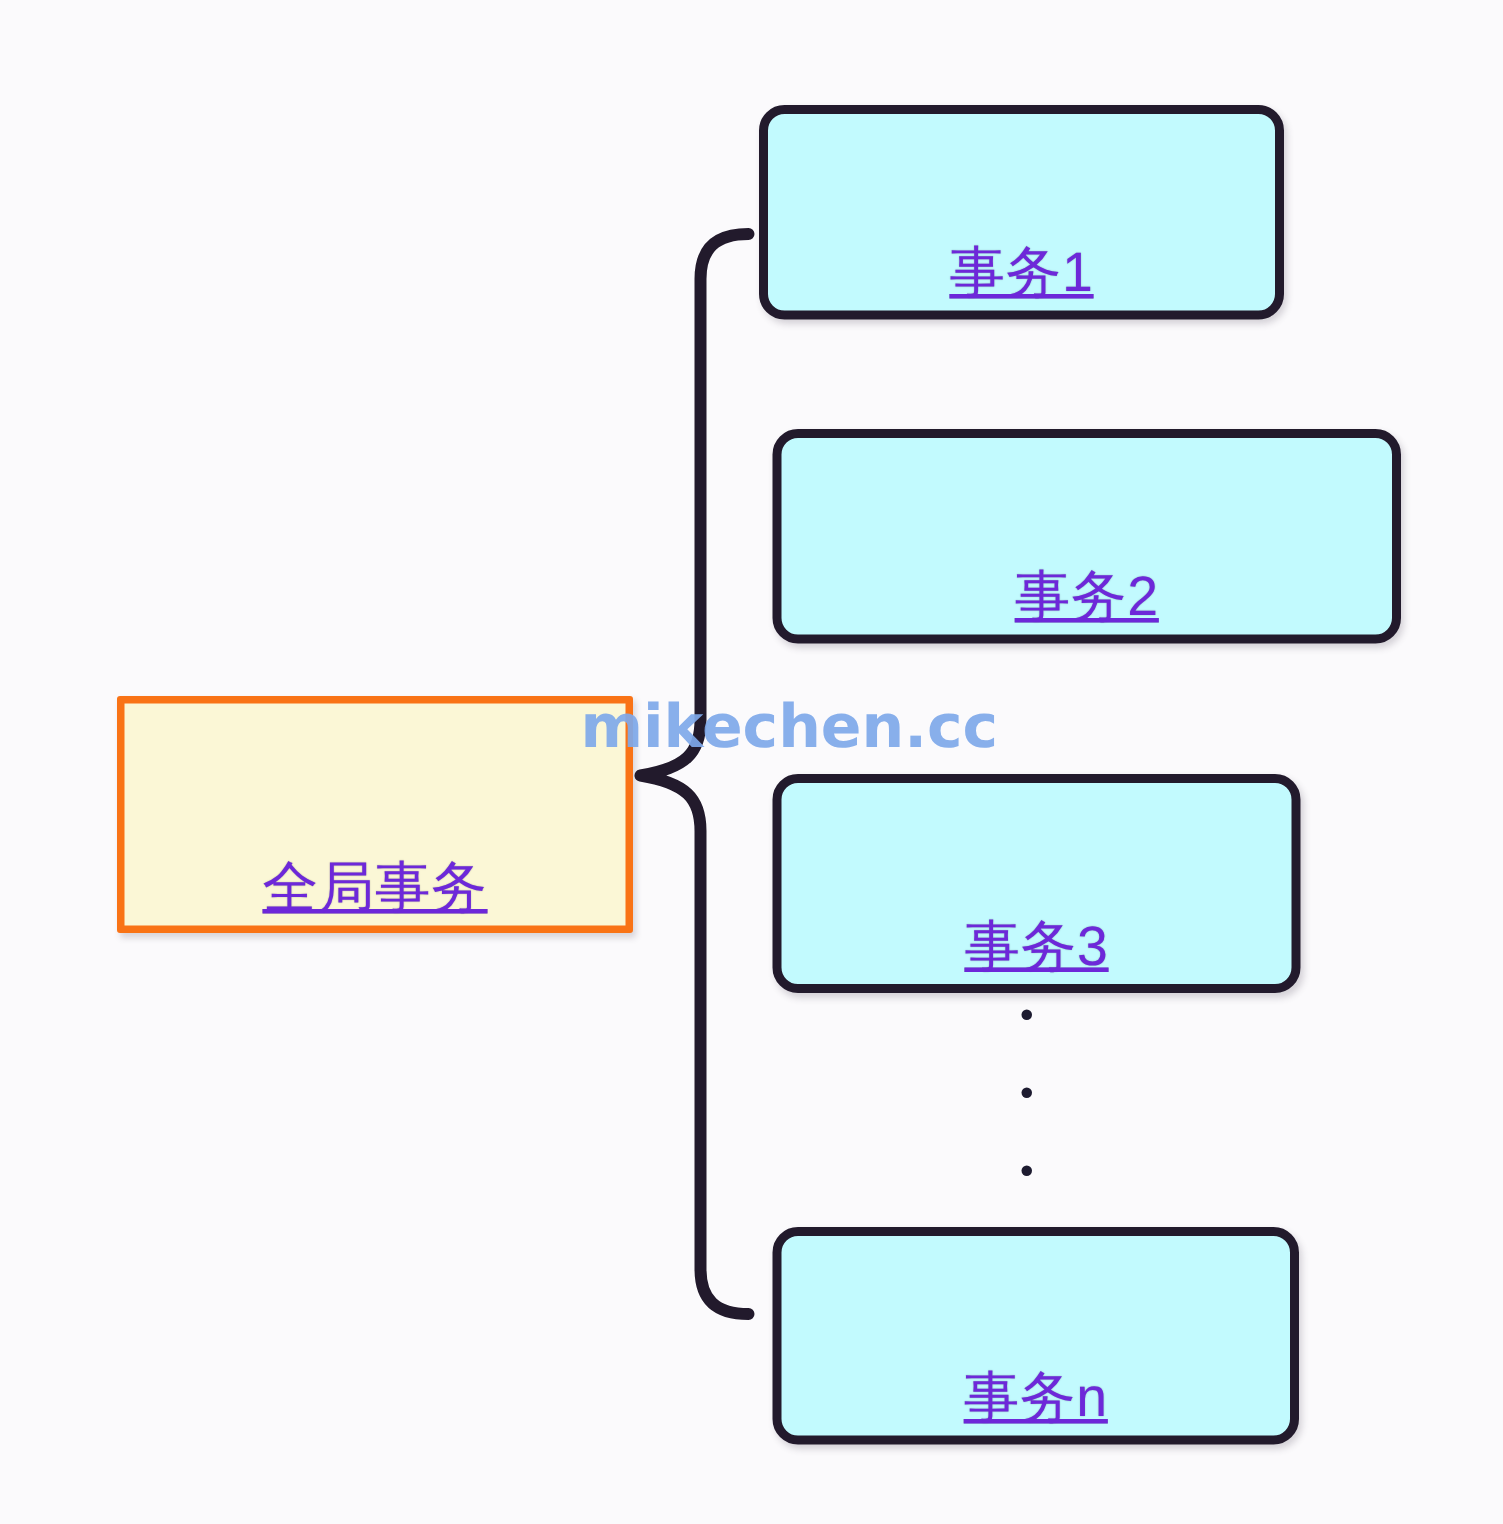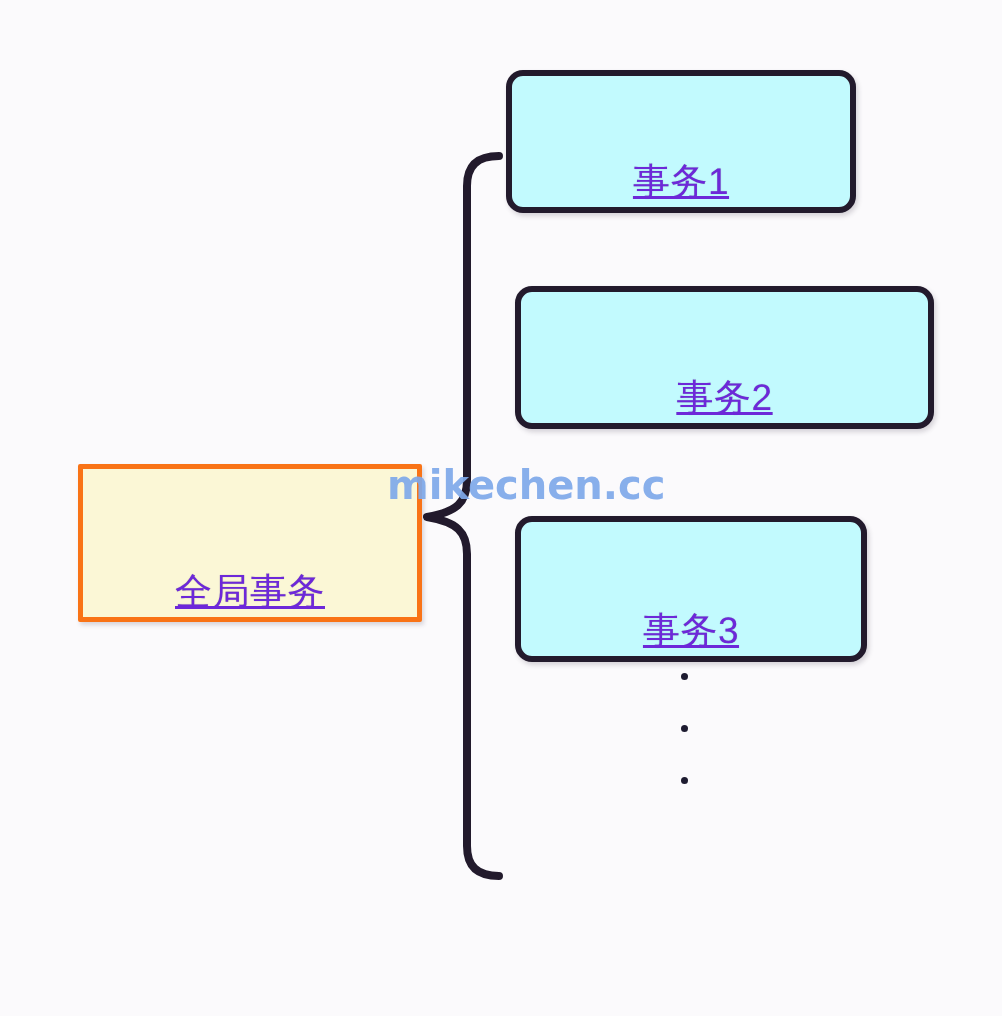--- a/index.html
+++ b/index.html
@@ -133,16 +133,19 @@
   </div>
 
   <div class="node node-tx tx-3">
     <span class="node-label">事务3</span>
   </div>
 
   <div class="ellipsis-dot dot-1"></div>
   <div class="ellipsis-dot dot-2"></div>
   <div class="ellipsis-dot dot-3"></div>
 
+  <div class="node node-tx tx-n">
+    <span class="node-label">事务n</span>
+  </div>
 
   <div id="watermark">mikechen.cc</div>
 
 </div>
 
 </body></html>

